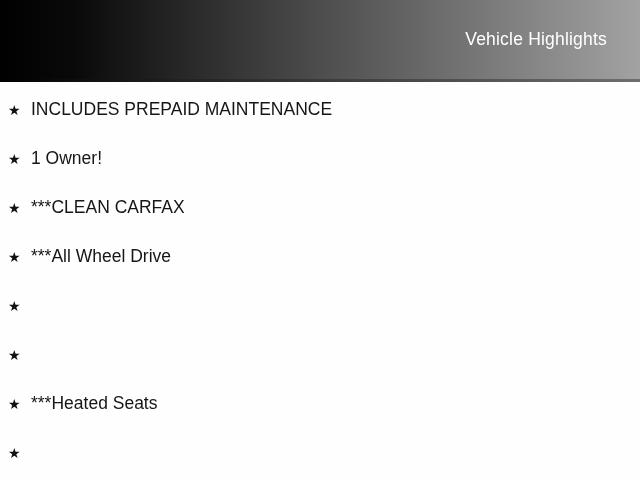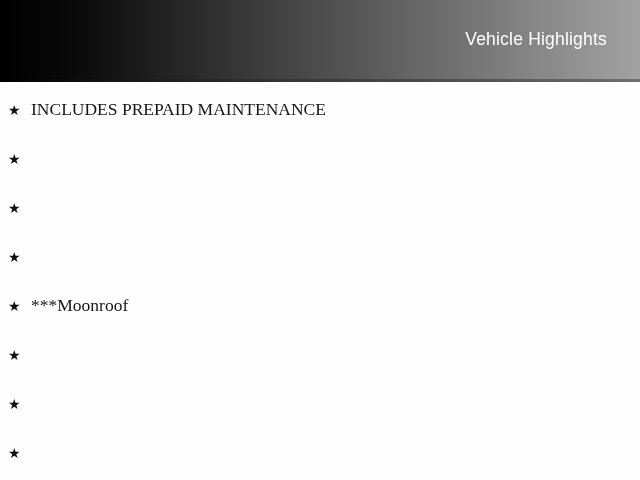--- a/index.html
+++ b/index.html
@@ -51,55 +51,57 @@
   .star {
     width: 23px;
     font-size: 14px;
     color: #111111;
     flex: 0 0 23px;
     line-height: 1;
     padding-top: 1px;
   }
   .item-label {
     white-space: nowrap;
-    font-family: Liberation Serif, serif;
   }
 </style>
 </head>
 <body>
 
 <div class="page">
 
   <div class="header">
     <span class="header-title">Vehicle Highlights</span>
   </div>
   <div class="header-edge"></div>
 
   <ul class="highlights-list">
     <li class="highlight-item">
       <span class="star">★</span>
       <span class="item-label">INCLUDES PREPAID MAINTENANCE</span>
     </li>
     <li class="highlight-item">
       <span class="star">★</span>
+      <span class="item-label">1 Owner!</span>
+    </li>
+    <li class="highlight-item">
+      <span class="star">★</span>
+      <span class="item-label">***CLEAN CARFAX</span>
+    </li>
+    <li class="highlight-item">
+      <span class="star">★</span>
+      <span class="item-label">***All Wheel Drive</span>
     </li>
     <li class="highlight-item">
       <span class="star">★</span>
     </li>
     <li class="highlight-item">
       <span class="star">★</span>
     </li>
     <li class="highlight-item">
       <span class="star">★</span>
-      <span class="item-label">***Moonroof</span>
-    </li>
-    <li class="highlight-item">
-      <span class="star">★</span>
-    </li>
-    <li class="highlight-item">
-      <span class="star">★</span>
+      <span class="item-label">***Heated Seats</span>
     </li>
     <li class="highlight-item">
       <span class="star">★</span>
     </li>
   </ul>
 
 </div>
 
 </body></html>

